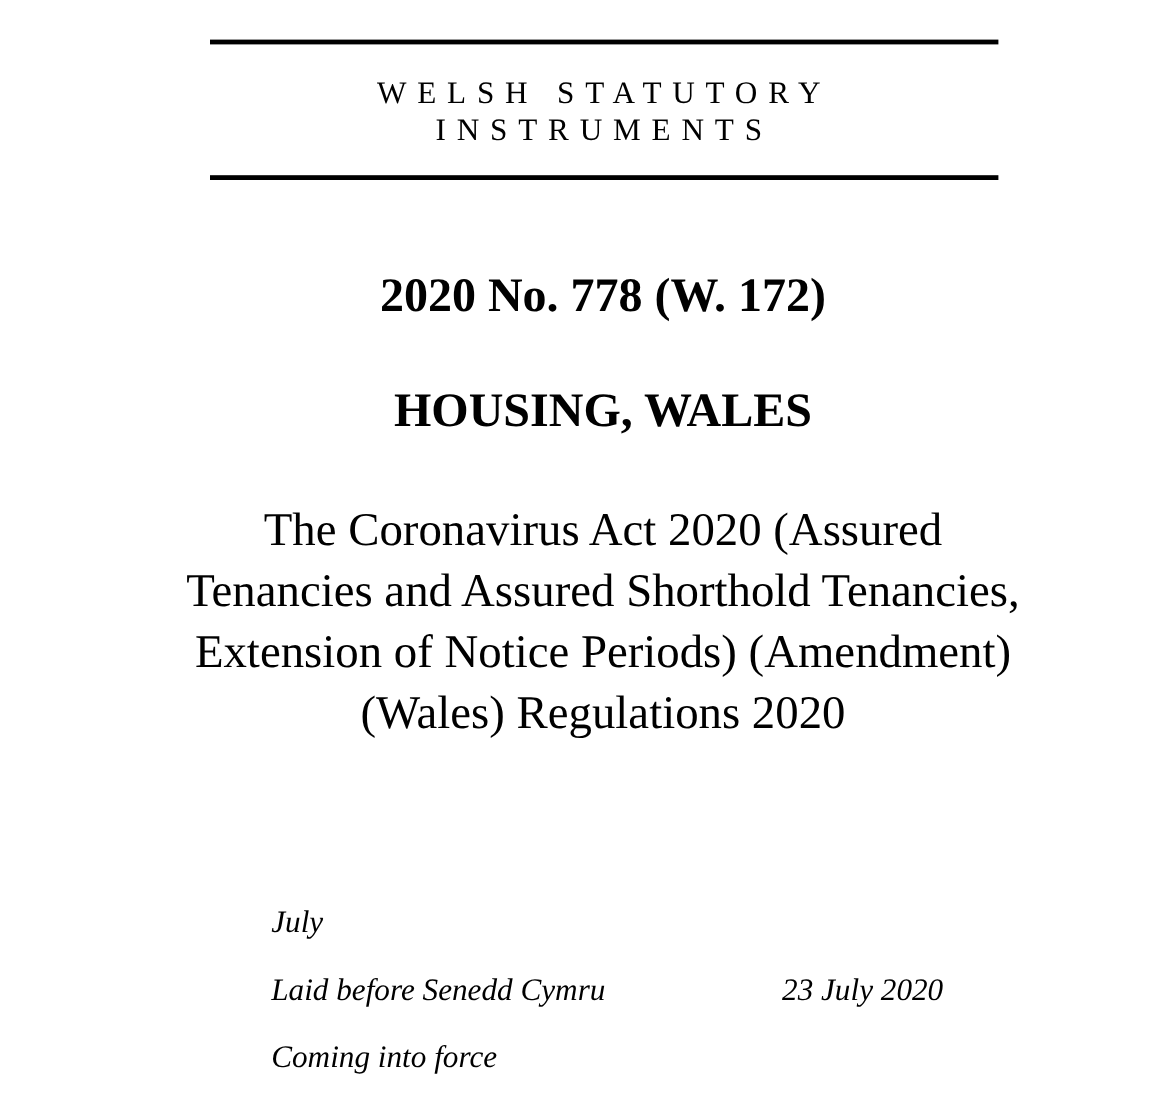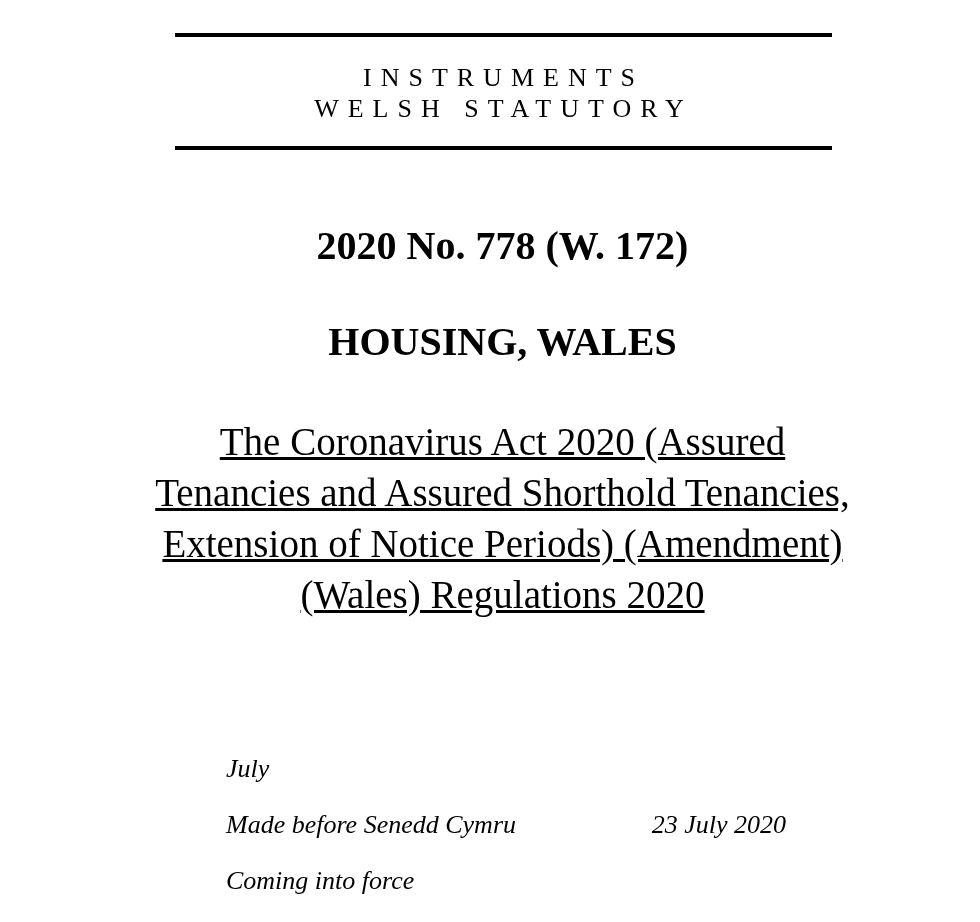--- a/index.html
+++ b/index.html
@@ -8,43 +8,43 @@
   .rule { position:absolute; left:175px; width:657px; height:4px; background:#000; }
   .rule.top { top:33px; }
   .rule.bottom { top:146px; }
   .series { position:absolute; left:175px; width:657px; top:62px; text-align:center;
             font-size:26px; letter-spacing:9px; line-height:31px; }
   .number { position:absolute; left:0; width:1005px; top:222px; text-align:center;
             font-size:40px; font-weight:bold; }
   .subject { position:absolute; left:0; width:1005px; top:318px; text-align:center;
              font-size:40px; font-weight:bold; }
   .title { position:absolute; left:150px; width:705px; top:416px; text-align:center;
-           font-size:39px; line-height:51px;text-decoration:underline; }
+           font-size:39px; line-height:51px; }
   .dates { position:absolute; left:226px; top:752px; width:560px; }
   .date-row { display:flex; justify-content:space-between; font-style:italic;
               font-size:26px; height:56px; line-height:34px; }
 </style>
 </head>
 <body>
 
 <div class="rule top"></div>
 <div class="series">
+  <div>WELSH STATUTORY</div>
   <div>INSTRUMENTS</div>
-  <div>WELSH STATUTORY</div>
 </div>
 <div class="rule bottom"></div>
 
 <div class="number">2020 No. 778 (W. 172)</div>
 <div class="subject">HOUSING, WALES</div>
 <div class="title">The Coronavirus Act 2020 (Assured Tenancies and Assured Shorthold Tenancies, Extension of Notice Periods) (Amendment) (Wales) Regulations 2020</div>
 
 <div class="dates">
   <div class="date-row">
     <span>July</span>
   </div>
   <div class="date-row">
-    <span>Made before Senedd Cymru</span>
+    <span>Laid before Senedd Cymru</span>
     <span>23 July 2020</span>
   </div>
   <div class="date-row">
     <span>Coming into force</span>
   </div>
 </div>
 
 </body></html>

